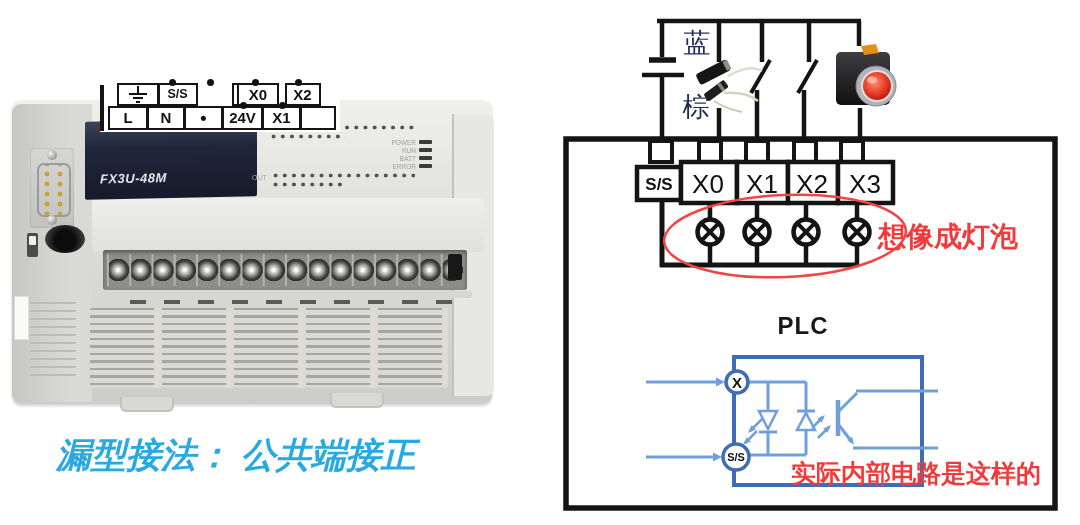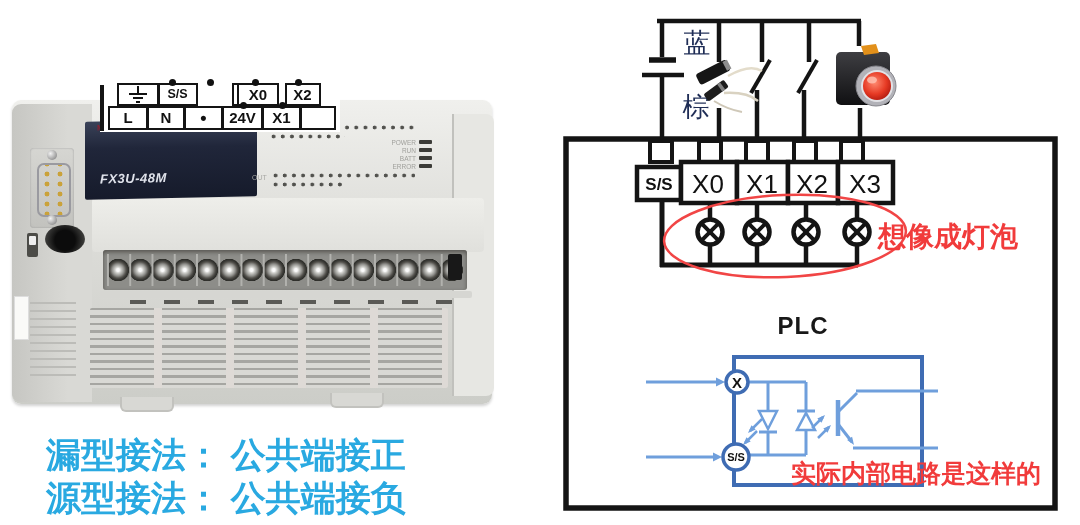--- a/index.html
+++ b/index.html
@@ -60,21 +60,21 @@
     font-weight:bold;font-size:15px;color:#111;box-sizing:border-box;line-height:1;}
   .trow{top:1px;height:23px;} .brow{top:23.5px;height:24px;}
   #c-gnd{left:17px;width:42px;} #c-ss{left:57.5px;width:40px;font-size:12.5px;} #c-0v{left:96.5px;width:35px;margin-left:35px;}
   #c-x0{left:137px;width:42px;} #c-x2{left:184.5px;width:36px;}
   #c-l{left:8px;width:40px;} #c-n{left:47px;width:38px;} #c-dot{left:84px;width:39px;font-size:18px;}
   #c-24v{left:122px;width:41px;} #c-x1{left:162px;width:39px;} #c-emp{left:200px;width:36px;}
   .tdot{position:absolute;width:7px;height:7px;border-radius:50%;background:#111;}
 
   
   .caption{font-size:35px;font-weight:700;color:#29a9e1;line-height:1;white-space:nowrap;letter-spacing:0;}
-  #cap1{left:46px;top:437px;} #cap2{left:46px;top:480px;}
+  #cap1{left:56px;top:437px;font-style:italic;} #cap2{left:46px;top:480px;}
 
   
   #diagram{left:0;top:0;width:1080px;height:525px;pointer-events:none;}
   #diagram text{font-family:"Liberation Sans","DejaVu Sans",sans-serif;}
   .dj{font-family:"DejaVu Sans",sans-serif;}
   .mono{font-family:"DejaVu Sans Mono",monospace;}
 </style>
 </head>
 <body>
 
@@ -160,21 +160,20 @@
     <div class="cell brow" id="c-emp"></div>
     <div class="tdot" style="left:68.5px;top:-3px;"></div>
     <div class="tdot" style="left:106.5px;top:-3px;"></div>
     <div class="tdot" style="left:151.5px;top:-3px;"></div>
     <div class="tdot" style="left:194.5px;top:-3px;"></div>
     <div class="tdot" style="left:139.5px;top:20px;"></div>
     <div class="tdot" style="left:178.5px;top:20px;"></div>
   </div>
 
   <div class="abs caption" id="cap1">漏型接法： 公共端接正</div>
-  <div class="abs caption" id="cap2">源型接法： 公共端接负</div>
 
   <svg class="abs" id="diagram" viewBox="0 0 1080 525">
     <defs>
       <linearGradient id="btnBody" x1="0" y1="0" x2="0" y2="1">
         <stop offset="0" stop-color="#3e3e42"></stop>
           <stop offset="1" stop-color="#101012"></stop>
       </linearGradient>
       <radialGradient id="lens" cx="0.42" cy="0.38" r="0.75">
         <stop offset="0" stop-color="#ff8a70"></stop>
           <stop offset="0.55" stop-color="#e63a24"></stop>

